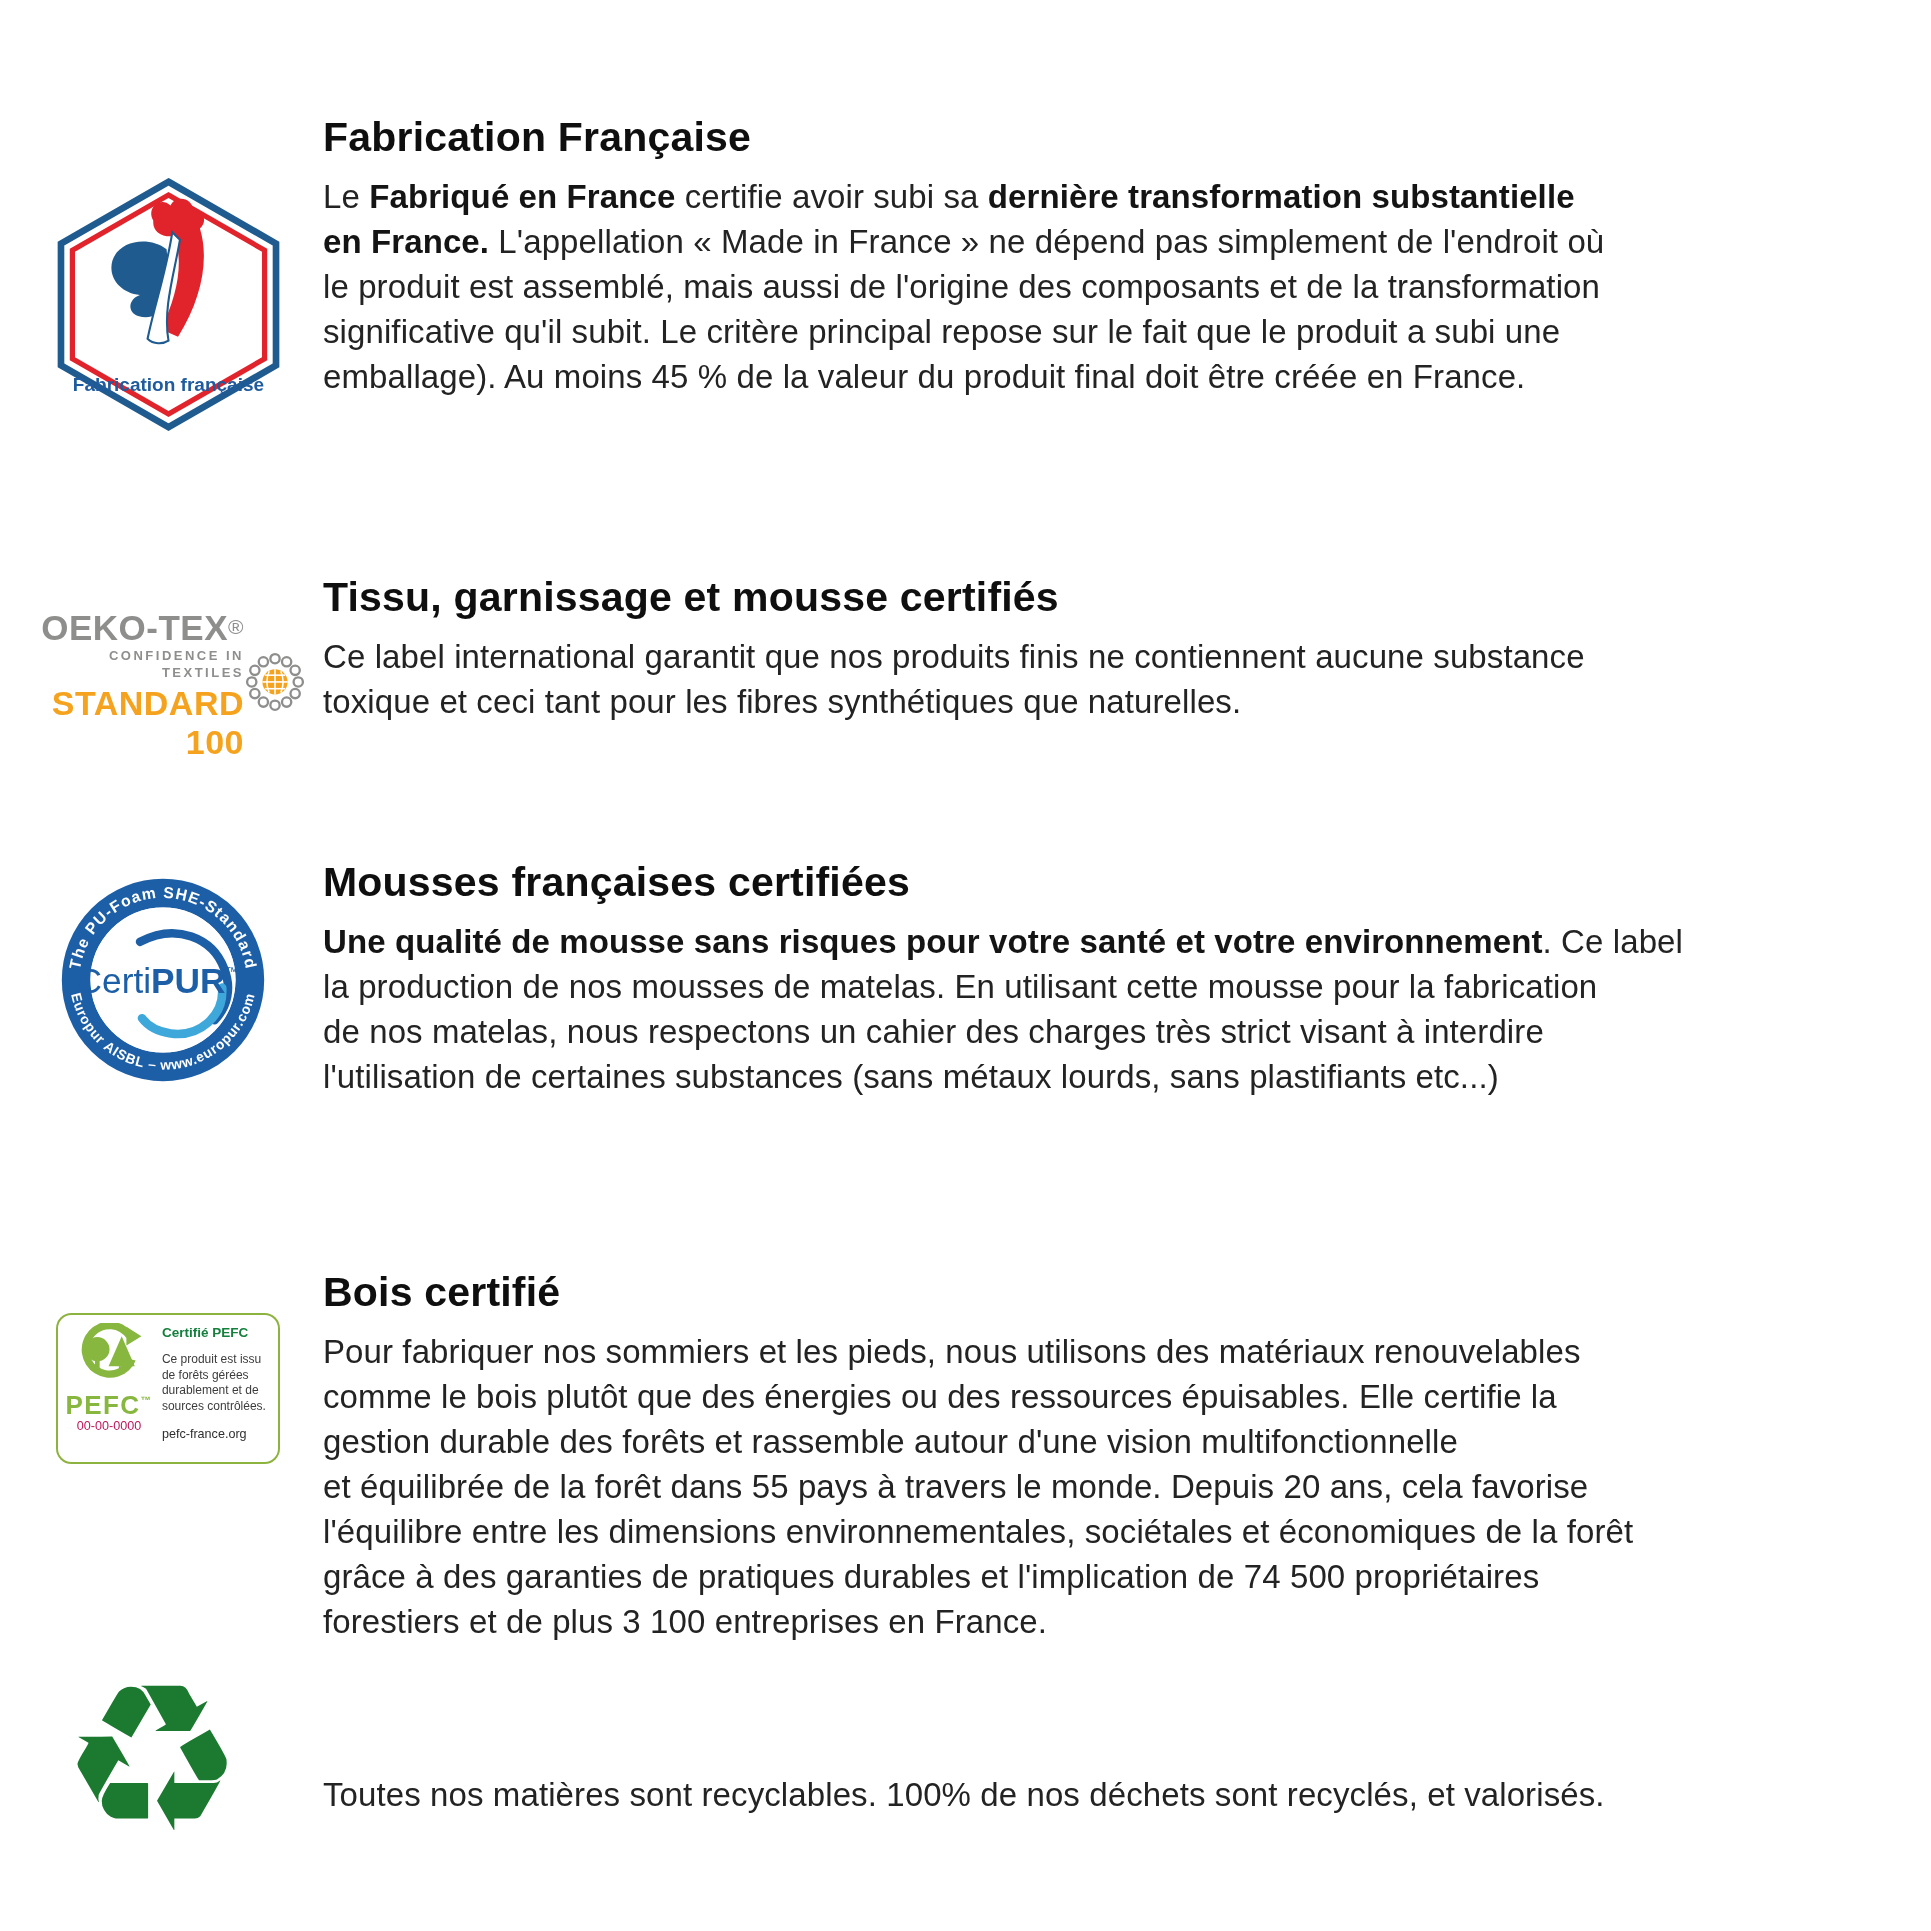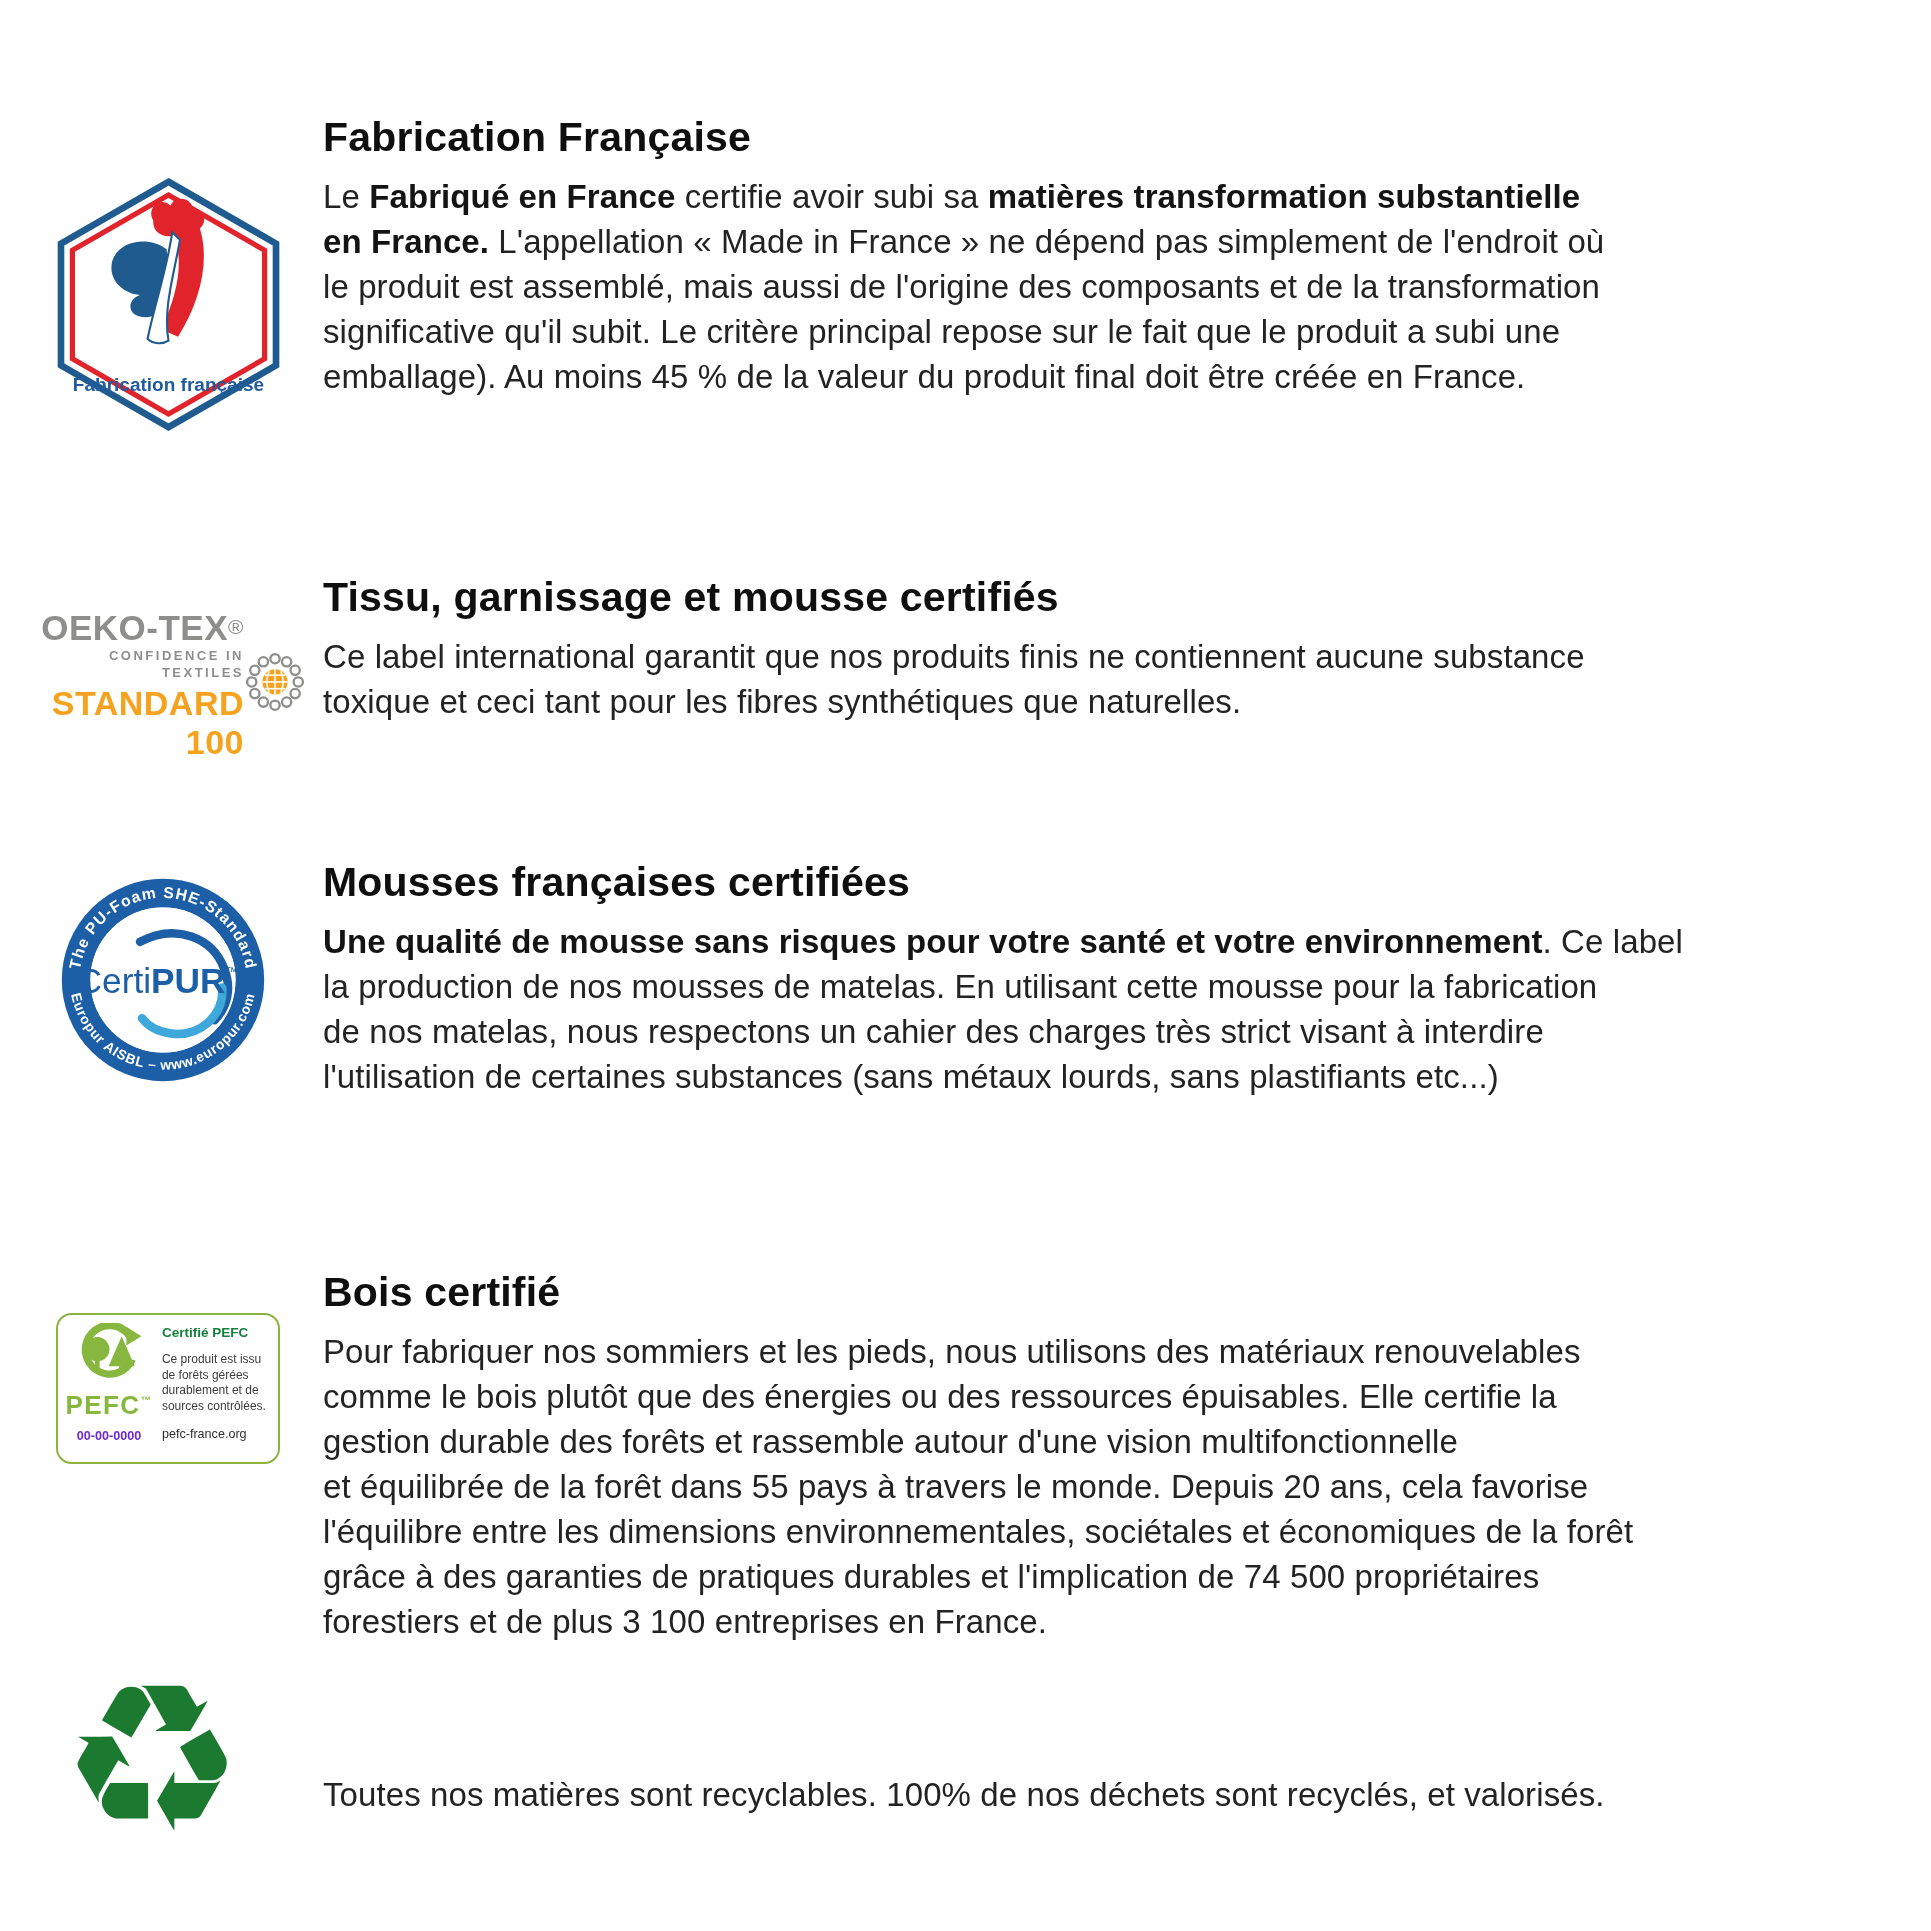--- a/index.html
+++ b/index.html
@@ -36,21 +36,21 @@
   .oeko-sub { font-size:13px; font-weight:700; color:#8e8e8d; letter-spacing:2.5px; line-height:17.4px; margin-top:1px; }
   .oeko-std { font-size:34px; font-weight:700; color:#f5a31f; letter-spacing:0.5px; line-height:39px; margin-top:1.9px; }
   .oeko-flower { position:absolute; left:205px; top:41px; }
 
   
   #l4 { left:56px; top:1313px; width:220px; height:147px; border:2.9px solid #8db33f;
         border-radius:15.4px; background:#fff; display:flex; }
   .pefc-left { width:102px; text-align:center; padding-top:8px; }
   .pefc-name { font-size:26px; font-weight:700; color:#87b73f; letter-spacing:1.4px; line-height:27px; }
   .pefc-name sup { font-size:10.6px; }
-  .pefc-num { font-size:12.6px; font-weight:700; color:#6d28d9; margin-top:10px; }
+  .pefc-num { font-size:12.6px; font-weight:400; color:#be185d; margin-top:0; }
   .pefc-right { flex:1; padding:9.7px 3.9px 0 1.9px; text-align:left; }
   .pefc-cert { font-size:13.5px; font-weight:700; color:#15803d; }
   .pefc-desc { margin-top:12.6px; }
   .pefc-desc .tline { font-size:12px; line-height:15.4px; color:#3c3c3c; letter-spacing:0; }
   .pefc-site { font-size:12.6px; color:#2e2e2e; margin-top:12.6px; }
 
   
   .recycle-glyph { font-family:"DejaVu Sans", "Liberation Sans", sans-serif;
                    font-size:205px; line-height:1; color:#1b7a2f; display:block; }
 </style>
@@ -67,21 +67,21 @@
         <path d="M104,46 C96,32 112,20 122,30 C128,18 146,22 146,36 C156,34 162,46 153,54 C163,86 155,128 130,168 L112,160 C130,124 136,88 126,62 C114,64 103,58 104,46 Z" fill="#e1232c"></path>
         <path d="M118,76 C100,62 68,66 61,88 C56,106 70,122 90,124 C78,128 76,142 88,146 C108,152 124,136 122,114 C121,100 119,88 118,76 Z" fill="#1f5b8e"></path>
         <path d="M124,58 C118,98 106,132 98,170 C104,176 114,176 120,172 C114,138 126,102 132,66 Z" fill="#ffffff" stroke-width="2.2" stroke="#1f5b8e"></path>
       </g>
       <text x="120" y="225" text-anchor="middle" font-size="20" font-weight="bold" fill="#1f5b9e">Fabrication française</text>
     </svg>
   </div>
   <div class="txt" id="t1">
     <h2 class="title">Fabrication Française</h2>
     <div class="body">
-        <div class="tline"><span>Le </span><span class="b">Fabriqué en France</span><span> certifie avoir subi sa </span><span class="b">matières transformation substantielle</span></div>
+        <div class="tline"><span>Le </span><span class="b">Fabriqué en France</span><span> certifie avoir subi sa </span><span class="b">dernière transformation substantielle</span></div>
         <div class="tline"><span class="b">en France.</span><span> L'appellation « Made in France » ne dépend pas simplement de l'endroit où</span></div>
         <div class="tline"><span>le produit est assemblé, mais aussi de l'origine des composants et de la transformation</span></div>
         <div class="tline"><span>significative qu'il subit. Le critère principal repose sur le fait que le produit a subi une</span></div>
         <div class="tline"><span>emballage). Au moins 45 % de la valeur du produit final doit être créée en France.</span></div>
       </div>
   </div>
 
   <div class="logo" id="l2">
     <div class="oeko-brand"><span>OEKO-TEX</span><span class="oeko-reg">®</span></div>
     <div class="oeko-sub">CONFIDENCE IN TEXTILES</div>

